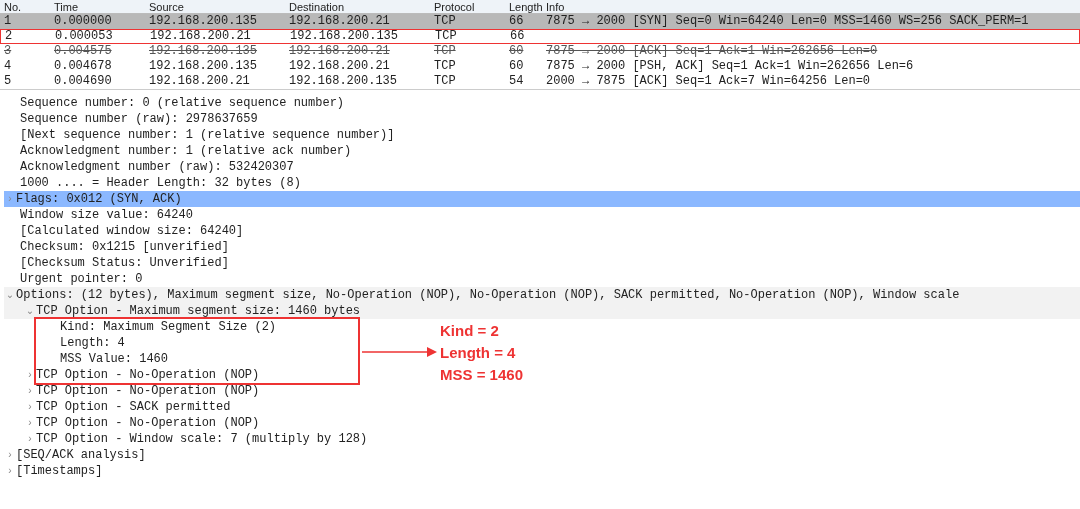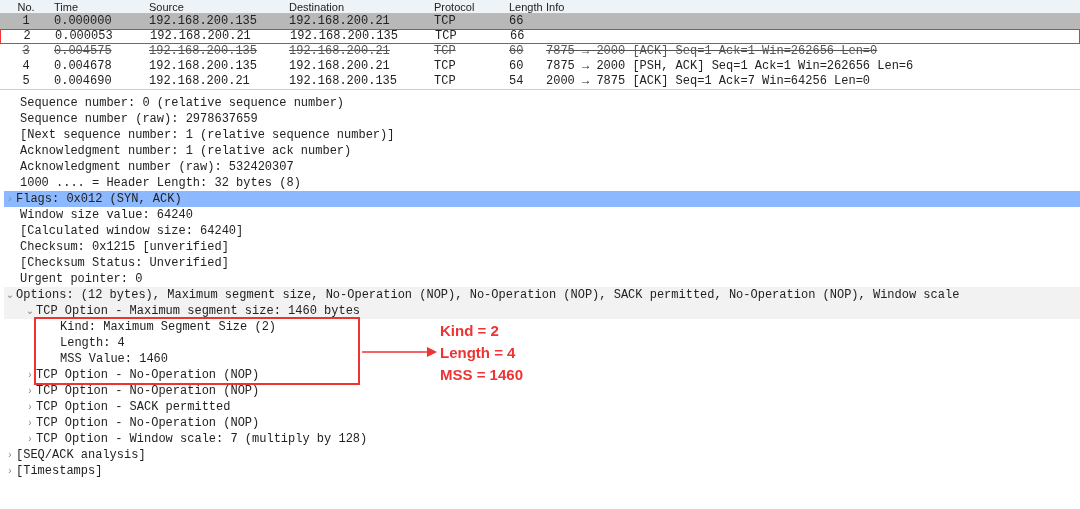--- a/index.html
+++ b/index.html
@@ -27,21 +27,21 @@
     height: 15px; line-height: 15px;
     padding-left: 4px;
     white-space: nowrap;
   }
   .row-selected { background: #b8b8b8; }
   .row-redbox {
     border: 1.5px solid #e33;
     height: 15px; line-height: 13px;
   }
   .row-struck span { text-decoration: line-through; color:#555; }
-  .c-no      { width: 50px; text-align: center; padding-right: 6px; }
+  .c-no      { width: 50px; text-align: left; padding-right: 6px; }
   .c-time    { width: 95px; }
   .c-src     { width: 140px; }
   .c-dst     { width: 145px; }
   .c-proto   { width: 75px; }
   .c-len     { width: 37px; text-align:left; padding-right:2px;}
   .c-info    { flex: 1; }
   .details {
     position: relative;
     padding: 5px 0 0 4px;
     height: 420px;
@@ -110,20 +110,21 @@
     <span class="c-info">Info</span>
   </div>
 
   <div class="row row-selected">
     <span class="c-no">1</span>
     <span class="c-time">0.000000</span>
     <span class="c-src">192.168.200.135</span>
     <span class="c-dst">192.168.200.21</span>
     <span class="c-proto">TCP</span>
     <span class="c-len">66</span>
+    <span class="c-info">7875 → 2000 [SYN] Seq=0 Win=64240 Len=0 MSS=1460 WS=256 SACK_PERM=1</span>
   </div>
 
   <div class="row row-redbox">
     <span class="c-no">2</span>
     <span class="c-time">0.000053</span>
     <span class="c-src">192.168.200.21</span>
     <span class="c-dst">192.168.200.135</span>
     <span class="c-proto">TCP</span>
     <span class="c-len">66</span>
   </div>

